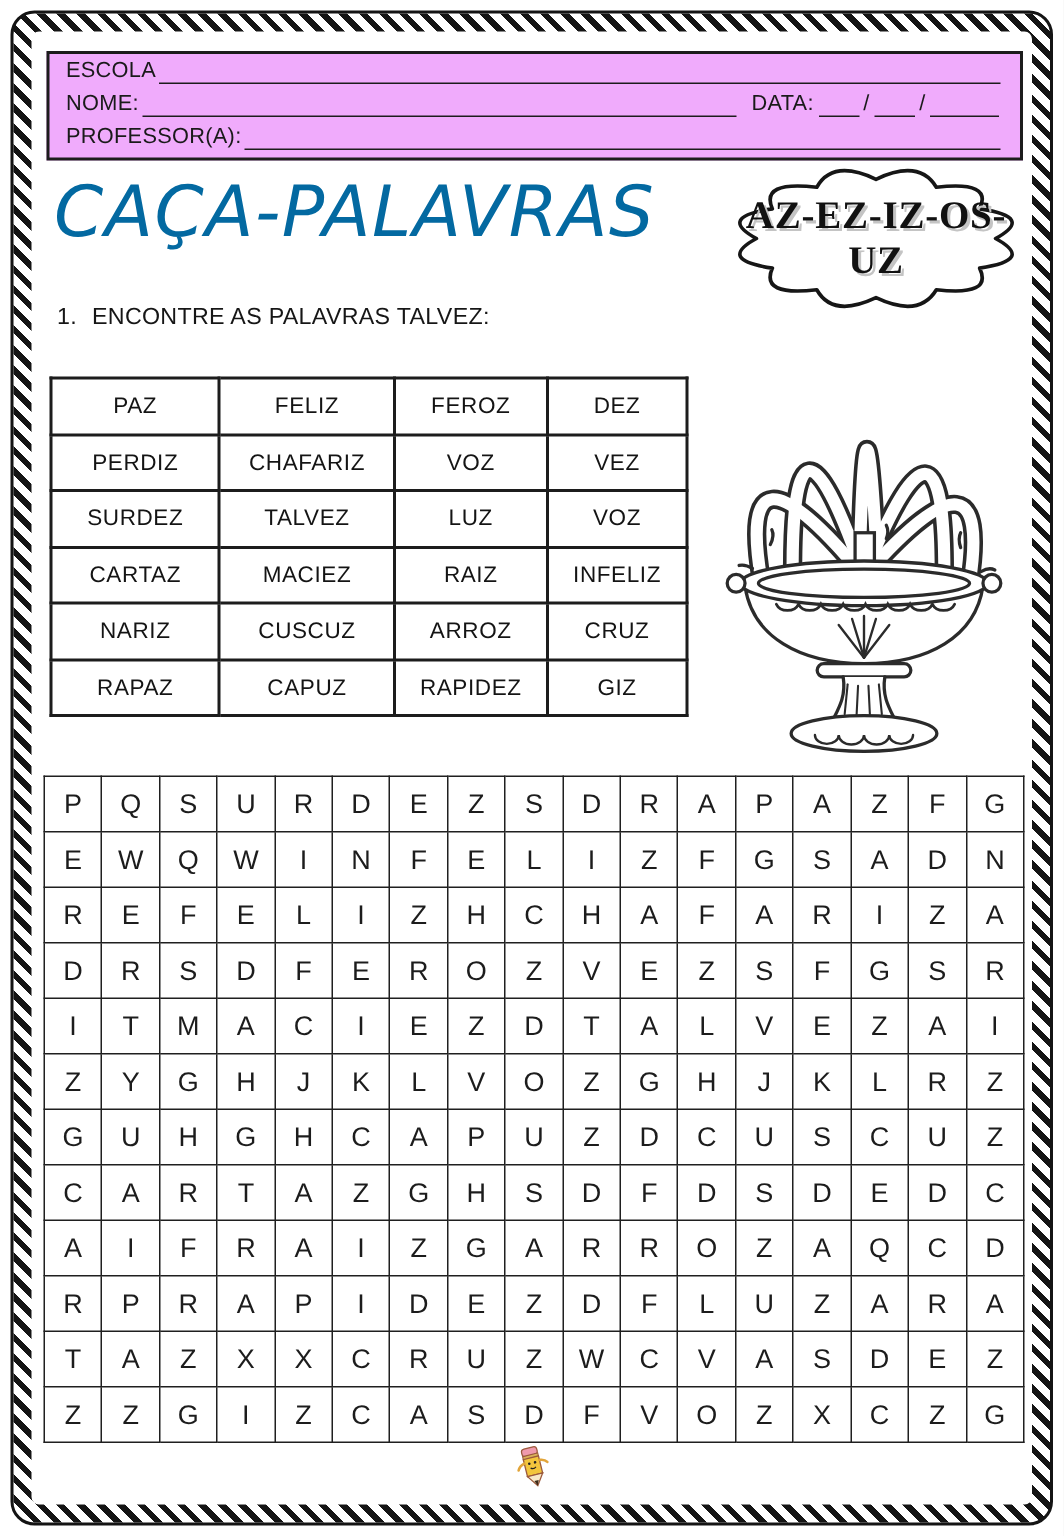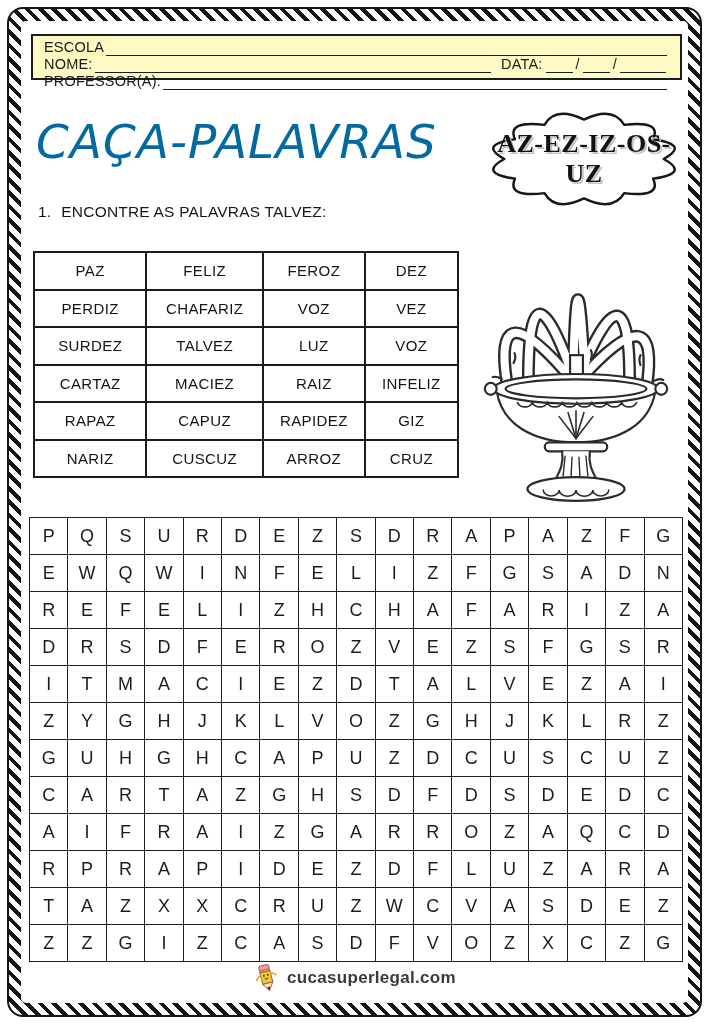--- a/index.html
+++ b/index.html
@@ -15,22 +15,22 @@
     background:repeating-linear-gradient(45deg,#141414 0 4px,#ffffff 4px 9.5px);
     z-index:0;
   }
   .border-inner {
     position:absolute; inset:21px; background:#fff; border-radius:5px; z-index:1;
   }
   .content { position:absolute; inset:0; z-index:2; }
 
   
   .header-box {
-    position:absolute; left:31px; top:34px; width:651px; height:46px;
-    border:2.5px solid #1c1c1c; background:#fef9c3;
+    position:absolute; left:31px; top:34px; width:651px; height:73px;
+    border:2.5px solid #1c1c1c; background:#f0abfc;
     padding:3px 11px 5px 11px;
     display:flex; flex-direction:column; justify-content:space-between;
     font-size:14.5px; letter-spacing:.2px;
   }
   .hline { display:flex; align-items:flex-end; line-height:17px; }
   .hfill { flex:1; border-bottom:1.6px solid #1c1c1c; height:15px; margin:0 2px; }
   .hshort { width:27px; border-bottom:1.6px solid #1c1c1c; height:15px; margin:0 3px; }
   .hmed { width:46px; border-bottom:1.6px solid #1c1c1c; height:15px; margin:0 3px; }
   .date-label { margin-left:8px; }
 
@@ -161,30 +161,30 @@
             <td>LUZ</td>
             <td>VOZ</td>
           </tr>
           <tr>
             <td>CARTAZ</td>
             <td>MACIEZ</td>
             <td>RAIZ</td>
             <td>INFELIZ</td>
           </tr>
           <tr>
+            <td>NARIZ</td>
+            <td>CUSCUZ</td>
+            <td>ARROZ</td>
+            <td>CRUZ</td>
+          </tr>
+          <tr>
             <td>RAPAZ</td>
             <td>CAPUZ</td>
             <td>RAPIDEZ</td>
             <td>GIZ</td>
-          </tr>
-          <tr>
-            <td>NARIZ</td>
-            <td>CUSCUZ</td>
-            <td>ARROZ</td>
-            <td>CRUZ</td>
           </tr>
         </tbody>
     </table>
 
     <svg class="fountain" viewBox="0 0 230 270">
       <g fill="none" stroke="#2b2b2b" stroke-width="2.2" stroke-linecap="round">
 
         <g>
           <path d="M112,142 Q28,42 46,148" stroke-width="13"></path>
           <path d="M118,142 Q202,48 186,150" stroke-width="13"></path>
@@ -478,17 +478,16 @@
           <rect x="9.5" y="9.8" width="12" height="13.5" fill="#f2c53d" stroke="#9c5a3c" stroke-width="1"></rect>
           <circle cx="13.2" cy="14" r="1" fill="#222"></circle>
           <circle cx="17.8" cy="14" r="1" fill="#222"></circle>
           <path d="M13.4,17.5 q2.1,1.8 4.2,0" fill="none" stroke="#222" stroke-width="0.9"></path>
           <path d="M9.5,23.3 L21.5,23.3 L15.5,32 Z" fill="#f7e8c8" stroke="#9c5a3c" stroke-width="1"></path>
           <path d="M13.8,27.8 L15.5,32 L17.2,27.8 Z" fill="#3a2a1a"></path>
           <path d="M9.5,13 q-4,1 -5.5,4" fill="none" stroke="#e2a53a" stroke-width="2" stroke-linecap="round"></path>
           <path d="M21.5,13 q4,0.4 5.5,3" fill="none" stroke="#e2a53a" stroke-width="2" stroke-linecap="round"></path>
         </g>
       </svg>
-      <span class="site">cucasuperlegal.com</span>
     </div>
 
   </div>
 </div>
 
 </body></html>

